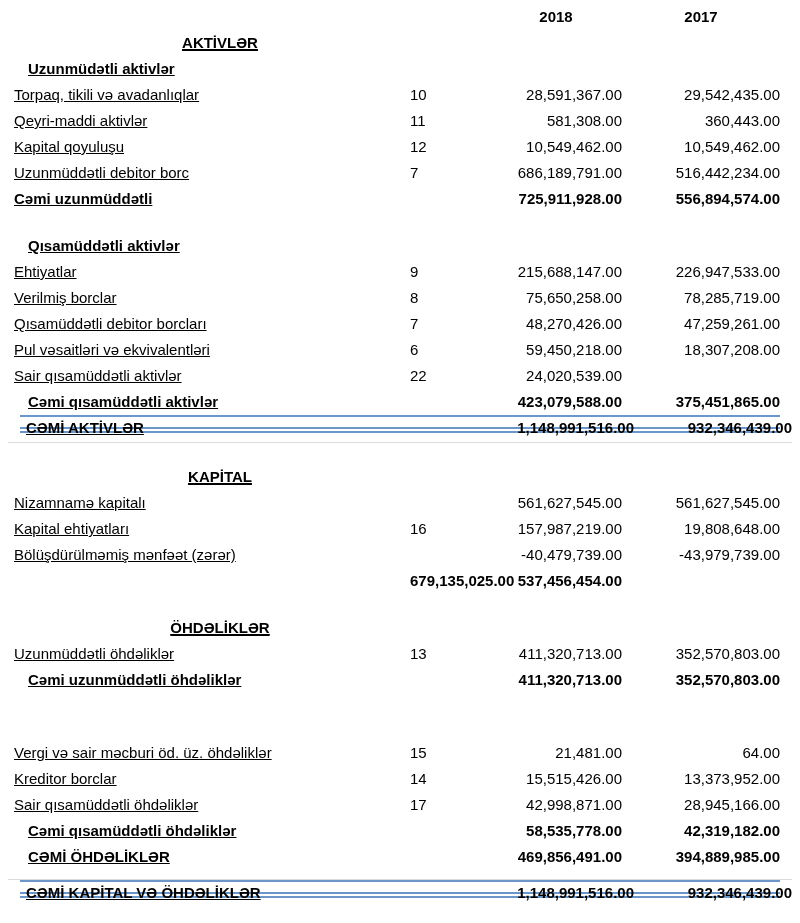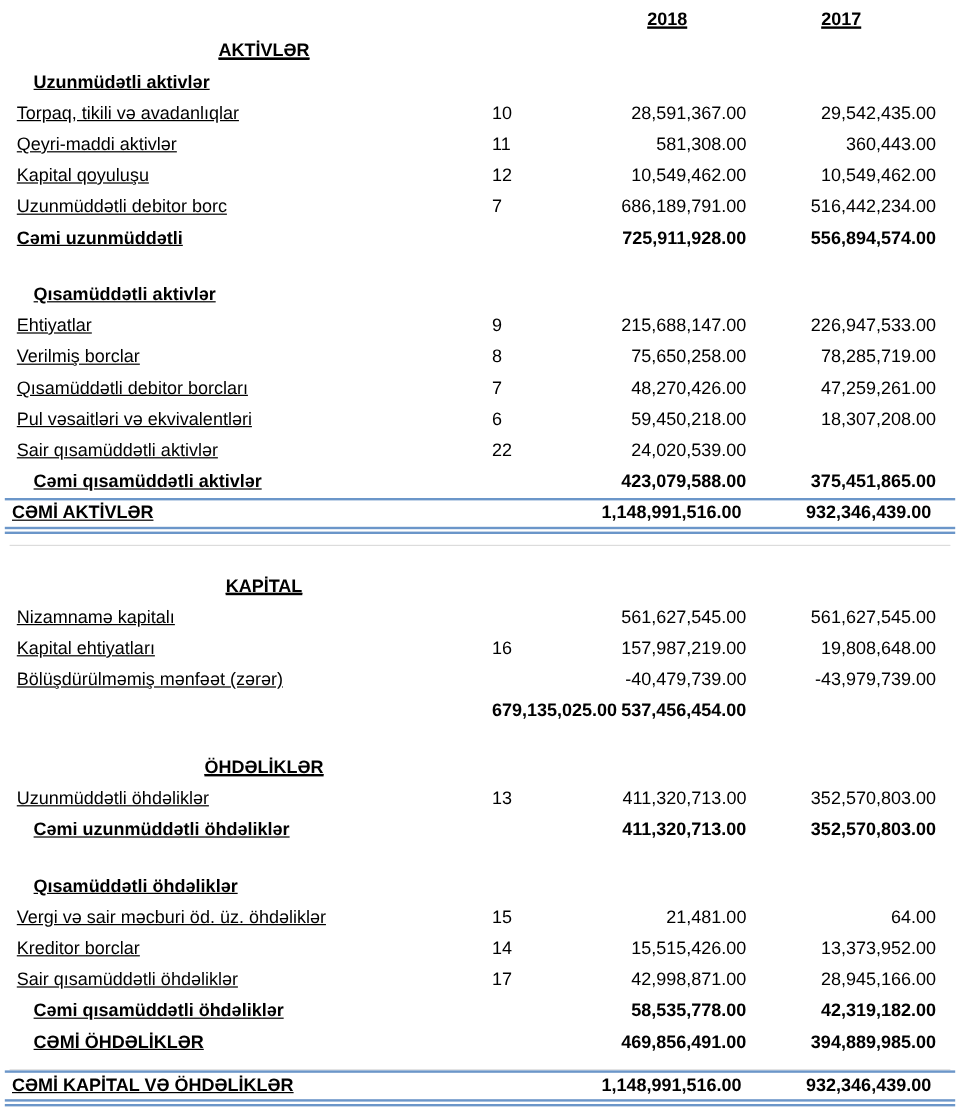--- a/index.html
+++ b/index.html
@@ -27,29 +27,29 @@
     box-sizing:border-box;
   }
   .c{ white-space:nowrap; overflow:visible; }
   .lbl{ text-align:left; padding-left:14px;text-decoration:underline; }
   .note{ text-align:left; }
   .v18,.v17{ text-align:right; }
 
   
   .r-colheader,.r-section,.r-subheading,.r-total,.r-subtotal,.r-grandtotal{ font-weight:bold; }
   .r-colheader .v18,.r-colheader .v17{ text-align:center; }
-  .r-colheader .t{ text-decoration:underline; text-decoration-thickness:2px; }
+  .r-colheader .t{ text-decoration-thickness:2px; }
   .r-section .lbl{ text-align:center; padding-left:30px; }
   .r-section .t{ text-decoration:underline; text-decoration-thickness:2px; }
   .r-subheading .lbl,.r-subtotal .lbl{ padding-left:28px; }
   .r-spacer{ height:21px; }
   .r-divider{ height:10px; border-bottom:1px solid var(--divider); margin:0 8px; }
   .r-grandtotal{
-    height:30px; line-height:21px;
-    margin:0 4px;
+    height:18px; line-height:21px;
+    margin:0 20px;
     grid-template-columns:402px 80px 132px 158px;
     padding-right:12px;
     border-top:2px solid var(--accent);
     border-bottom:6px double var(--accent);
   }
   .r-grandtotal .lbl{ padding-left:6px; }
 </style>
 </head>
 <body>
 
@@ -220,21 +220,20 @@
     <span class="c v18"><span class="t">411,320,713.00</span></span>
     <span class="c v17"><span class="t">352,570,803.00</span></span>
   </div>
     <div class="row r-spacer">
     <span class="c lbl"><span class="t"></span></span>
     <span class="c note"><span class="t"></span></span>
     <span class="c v18"><span class="t"></span></span>
     <span class="c v17"><span class="t"></span></span>
   </div>
     <div class="row r-subheading">
-    <span class="c lbl"><span class="t">Qısamüddətli öhdəliklər</span></span>
     <span class="c note"><span class="t"></span></span>
     <span class="c v18"><span class="t"></span></span>
     <span class="c v17"><span class="t"></span></span>
   </div>
     <div class="row r-item">
     <span class="c lbl"><span class="t">Vergi və sair məcburi öd. üz. öhdəliklər</span></span>
     <span class="c note"><span class="t">15</span></span>
     <span class="c v18"><span class="t">21,481.00</span></span>
     <span class="c v17"><span class="t">64.00</span></span>
   </div>

